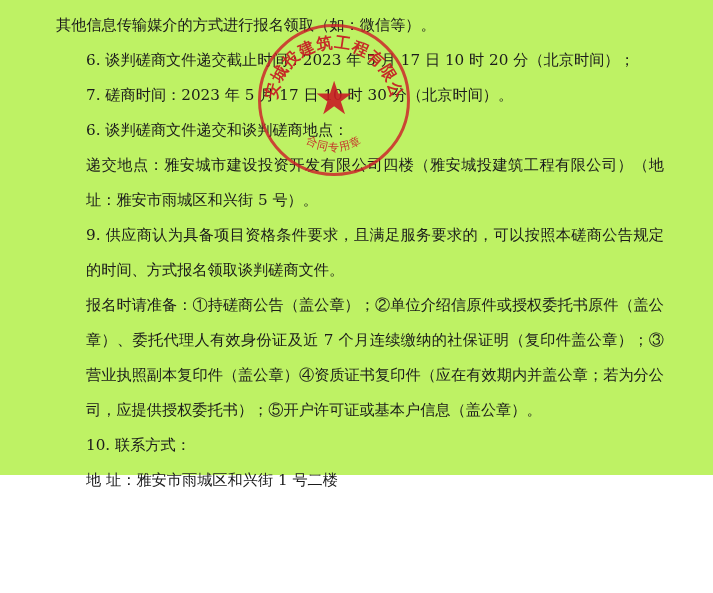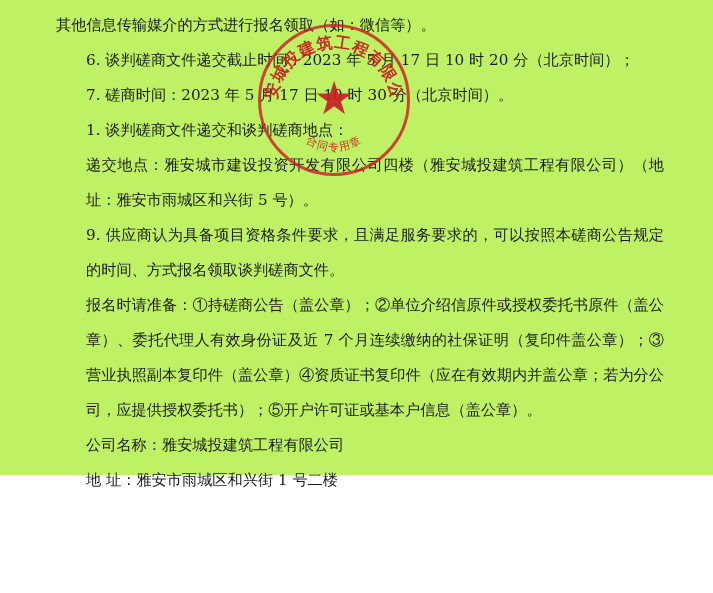--- a/index.html
+++ b/index.html
@@ -97,31 +97,31 @@
 <div id="page">
 
   <div class="doc-body">
 
     <p class="para indent1">其他信息传输媒介的方式进行报名领取（如：微信等）。</p>
 
     <p class="para indent-num">6. 谈判磋商文件递交截止时间：2023 年 5 月 17 日 10 时 20 分（北京时间）；</p>
 
     <p class="para indent-num">7. 磋商时间：2023 年 5 月 17 日 10 时 30 分（北京时间）。</p>
 
-    <p class="para indent-num">1. 谈判磋商文件递交和谈判磋商地点：</p>
+    <p class="para indent-num">6. 谈判磋商文件递交和谈判磋商地点：</p>
 
     <p class="para indent-num">递交地点：雅安城市建设投资开发有限公司四楼（雅安城投建筑工程有限公司）（地址：雅安市雨城区和兴街 5 号）。</p>
 
 
     <p class="para indent-num">9. 供应商认为具备项目资格条件要求，且满足服务要求的，可以按照本磋商公告规定的时间、方式报名领取谈判磋商文件。</p>
 
     <p class="para indent-num">报名时请准备：①持磋商公告（盖公章）；②单位介绍信原件或授权委托书原件（盖公章）、委托代理人有效身份证及近 7 个月连续缴纳的社保证明（复印件盖公章）；③营业执照副本复印件（盖公章）④资质证书复印件（应在有效期内并盖公章；若为分公司，应提供授权委托书）；⑤开户许可证或基本户信息（盖公章）。</p>
 
+    <p class="para indent-num">10. 联系方式：</p>
 
-    <p class="para indent-num">公司名称：雅安城投建筑工程有限公司</p>
 
     <p class="para indent-num">地    址：雅安市雨城区和兴街 1 号二楼</p>
 
   </div>
 
   <div class="seal">
     <div class="ring"></div>
     <svg viewBox="0 0 152 152">
       <defs>
         <path id="arcTop" d="M 18,82 A 58,58 0 0 1 134,82" fill="none"></path>

